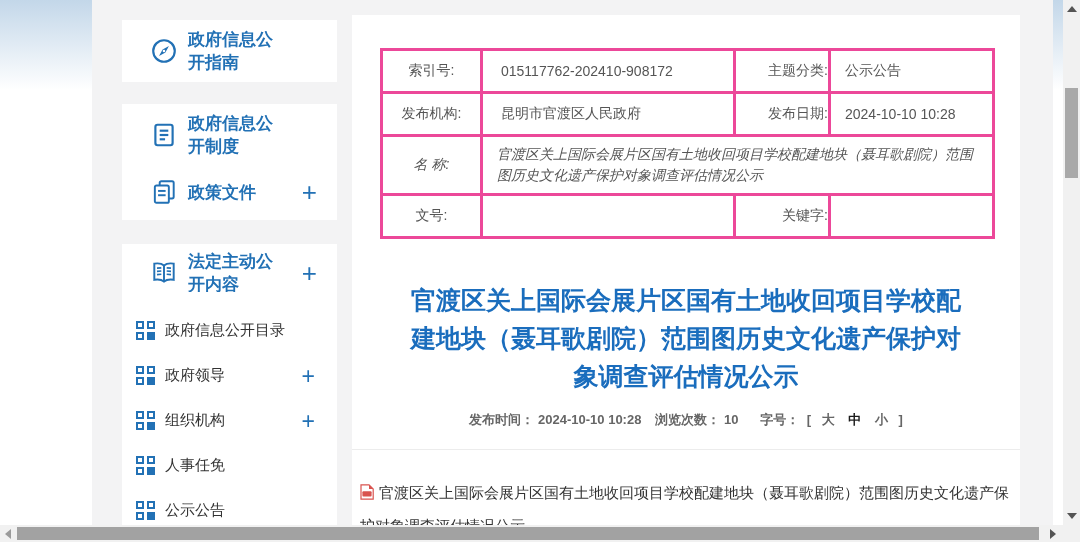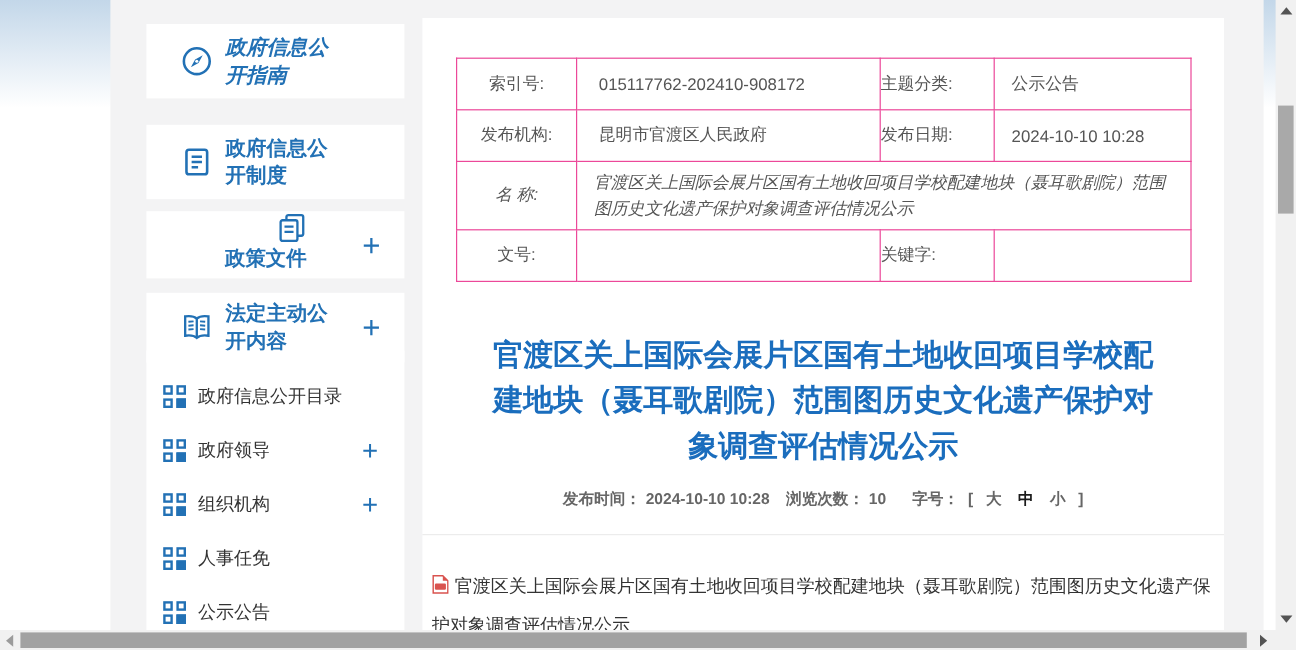--- a/index.html
+++ b/index.html
@@ -34,25 +34,25 @@
   .grid-icon span.filled { background:#2271b5; }
   .menu-item .mlbl { margin-left:10px; font-size:15px; color:#333; }
   .menu-item .plus { font-size:23px; right:22px; }
 
   
   .main-card { position:absolute; left:352px; top:15px; width:668px; height:527px;
     background:#fff; }
 
   table.doc-table { border-collapse:collapse; table-layout:fixed;
     margin:33px 0 0 28px; width:612px; }
-  table.doc-table td { border:1px solid #ec4899; font-size:14px; color:#555;
+  table.doc-table td { border:3px solid #ec4899; font-size:14px; color:#555;
     vertical-align:middle; }
   td.tl { text-align:center; width:100px; }
   td.tv1 { width:253px; padding:6px 0 6px 18px; }
-  td.tl2 { text-align:left; width:95px; }
+  td.tl2 { text-align:right; width:95px; }
   td.tv2 { width:164px; padding:6px 0 6px 14px; }
   tr.r-std { height:43px; }
   tr.r-name { height:56px;font-style:italic; }
   td.name-val { padding:7px 14px; line-height:21px; }
 
   .art-title { width:560px; margin:42px auto 0; text-align:center;
     font-size:25px; line-height:38px; font-weight:bold; color:#1a6dbd; }
 
   .art-meta { margin-top:16px; text-align:center; font-size:13px; color:#666; }
   .art-meta span { margin:0 2px;font-weight:bold; }
@@ -86,21 +86,21 @@
 
   svg.side-ic { display:block; }
 </style>
 </head>
 <body>
 
 <div class="stage">
   <div class="top-gradient"></div>
   <div class="content-bg"></div>
 
-  <div class="side-card" style="top:20px;height:62px;font-style:italic;">
+  <div class="side-card" style="top:20px;height:62px;">
     <span class="icon-wrap">
       <svg class="side-ic" width="28" height="28" viewBox="0 0 26 26">
         <circle cx="13" cy="13" r="10" fill="none" stroke="#2271b5" stroke-width="2"></circle>
         <path d="M17.6 8.4 L14.3 14.3 L8.4 17.6 L11.7 11.7 Z" fill="#2271b5"></path>
         <circle cx="13" cy="13" r="1.2" fill="#fff"></circle>
       </svg>
     </span>
     <span class="lbl">政府信息公开指南</span>
   </div>
 
@@ -109,21 +109,21 @@
       <svg class="side-ic" width="28" height="28" viewBox="0 0 26 26">
         <rect x="5" y="3.5" width="16" height="19" rx="2" fill="none" stroke="#2271b5" stroke-width="2"></rect>
         <line x1="9" y1="9" x2="17" y2="9" stroke="#2271b5" stroke-width="2"></line>
         <line x1="9" y1="13" x2="17" y2="13" stroke="#2271b5" stroke-width="2"></line>
         <line x1="9" y1="17" x2="14" y2="17" stroke="#2271b5" stroke-width="2"></line>
       </svg>
     </span>
     <span class="lbl">政府信息公开制度</span>
   </div>
 
-  <div class="side-card" style="top:176px;height:56px;flex-direction:column;">
+  <div class="side-card" style="top:164px;height:56px;">
     <span class="icon-wrap">
       <svg class="side-ic" width="28" height="28" viewBox="0 0 26 26">
         <rect x="9" y="3" width="13" height="16" rx="1.5" fill="#fff" stroke="#2271b5" stroke-width="1.8"></rect>
         <rect x="4.5" y="7" width="13" height="16" rx="1.5" fill="#fff" stroke="#2271b5" stroke-width="1.8"></rect>
         <line x1="7.5" y1="12" x2="14.5" y2="12" stroke="#2271b5" stroke-width="1.8"></line>
         <line x1="7.5" y1="16" x2="14.5" y2="16" stroke="#2271b5" stroke-width="1.8"></line>
       </svg>
     </span>
     <span class="lbl">政策文件</span>
     <span class="plus">+</span>

